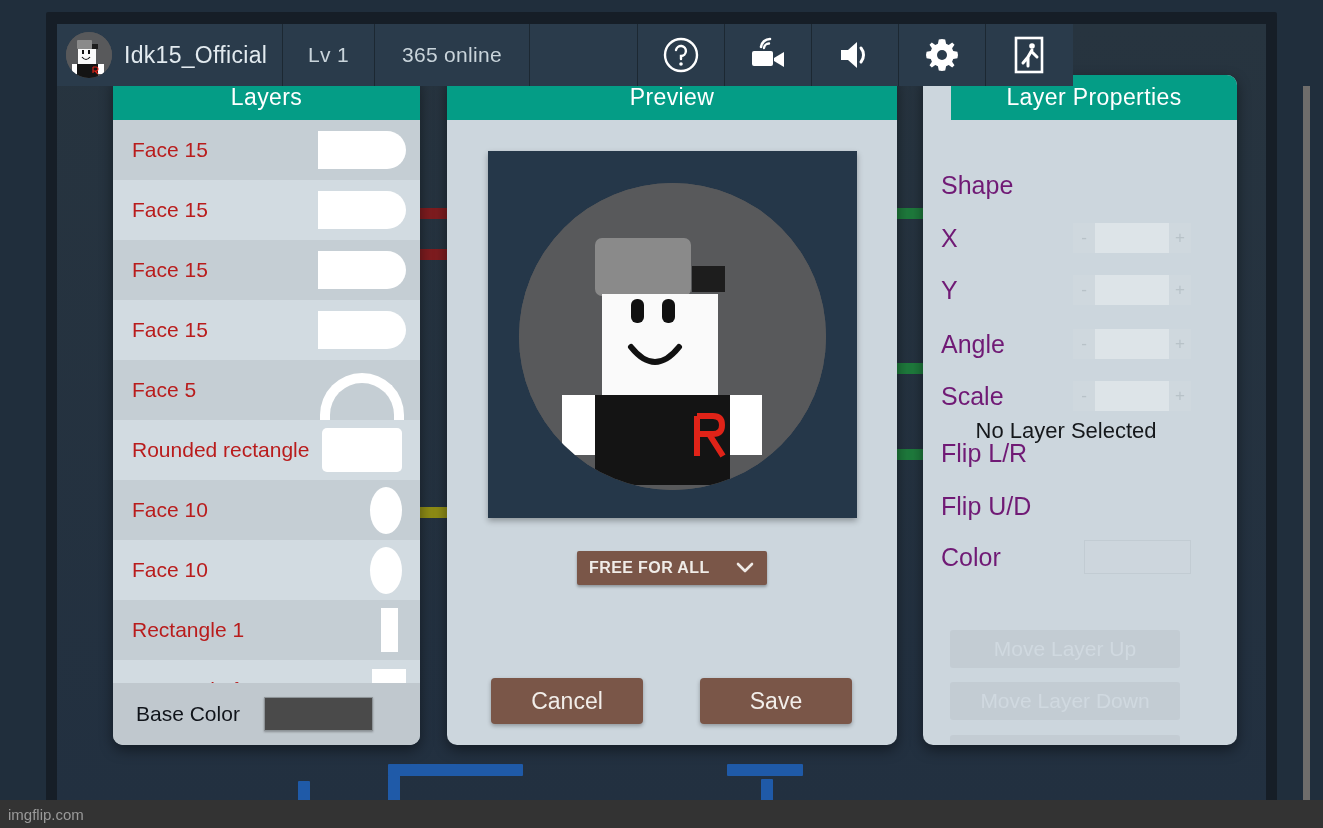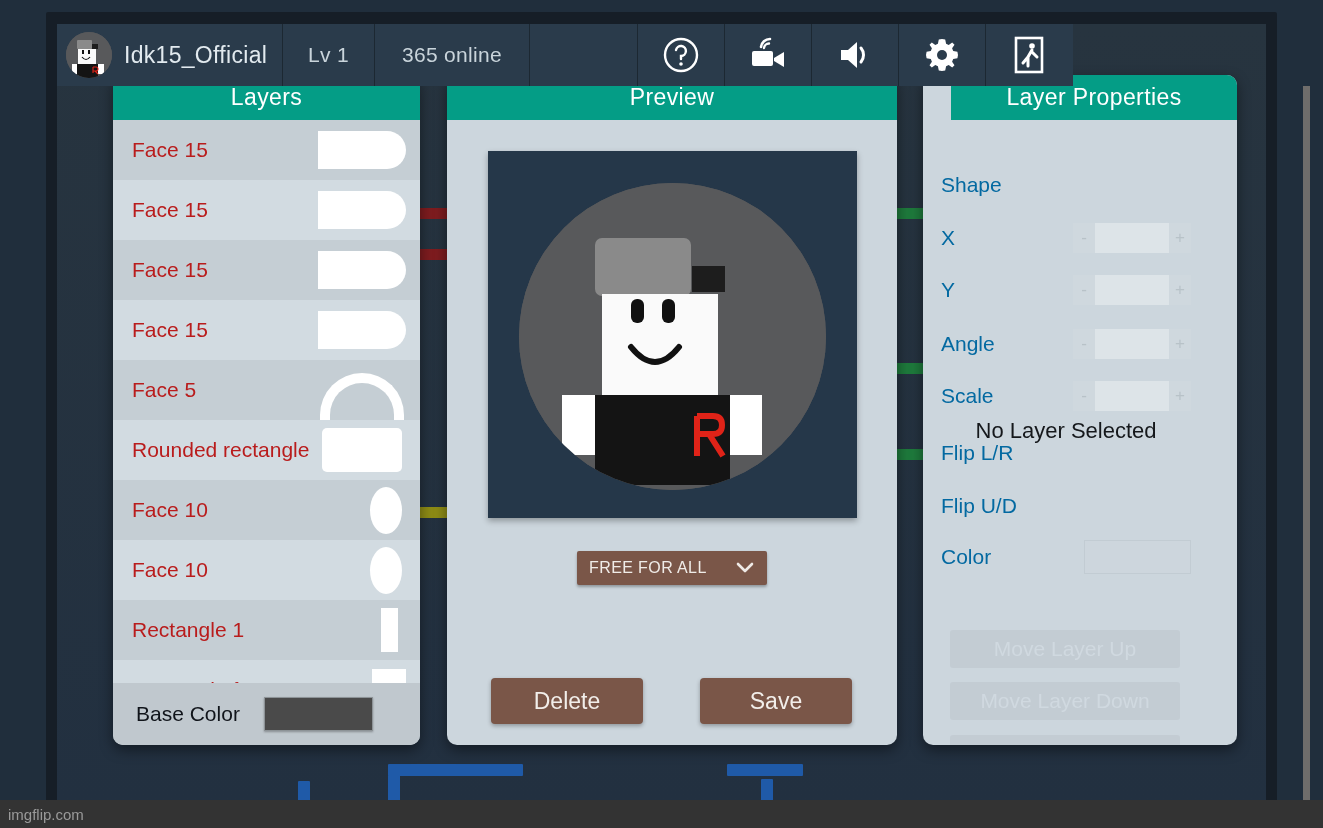--- a/index.html
+++ b/index.html
@@ -278,21 +278,21 @@
     align-items: center;
     justify-content: space-between;
     padding: 0 13px 0 12px;
     box-sizing: border-box;
     cursor: pointer;
   }
   .dropdown-label {
     color: #f0ece8;
     font-size: 16px;
     letter-spacing: .4px;
-    font-weight: 400;
+    font-weight: 700;
   }
   .btn-brown {
     position: absolute;
     height: 46px;
     background: #7a5648;
     border-radius: 4px;
     box-shadow: 0 2px 4px rgba(0,0,0,.3);
     display: flex;
     align-items: center;
     justify-content: center;
@@ -324,22 +324,22 @@
   .prop-row {
     position: absolute;
     left: 18px;
     width: 250px;
     height: 30px;
     display: flex;
     align-items: center;
     justify-content: space-between;
   }
   .prop-label {
-    color: #0369a1;
-    font-size: 21px;
+    color: #701a75;
+    font-size: 25px;
     font-weight: 300;
   }
   .stepper {
     display: flex;
     align-items: center;
     gap: 0;
   }
   .step-btn {
     width: 22px;
     height: 30px;
@@ -555,21 +555,21 @@
 
       <div class="dropdown">
         <span class="dropdown-label">FREE FOR ALL</span>
         <span>
           <svg width="18" height="11" viewBox="0 0 18 11">
             <path d="M2 2 L9 9 L16 2" stroke="#efeae6" stroke-width="2.6" fill="none" stroke-linecap="round" stroke-linejoin="round"></path>
           </svg>
         </span>
       </div>
 
-      <button class="btn-brown" id="cancel-button">Delete</button>
+      <button class="btn-brown" id="cancel-button">Cancel</button>
       <button class="btn-brown" id="save-button">Save</button>
     </div>
 
     <div class="panel" id="props-panel" style="left:866px;top:51px;">
       <div class="panel-head">Layer Properties</div>
 
       <div class="props-body">
 
         <div class="prop-row" style="top:50px;">
           <span class="prop-label">Shape</span>

